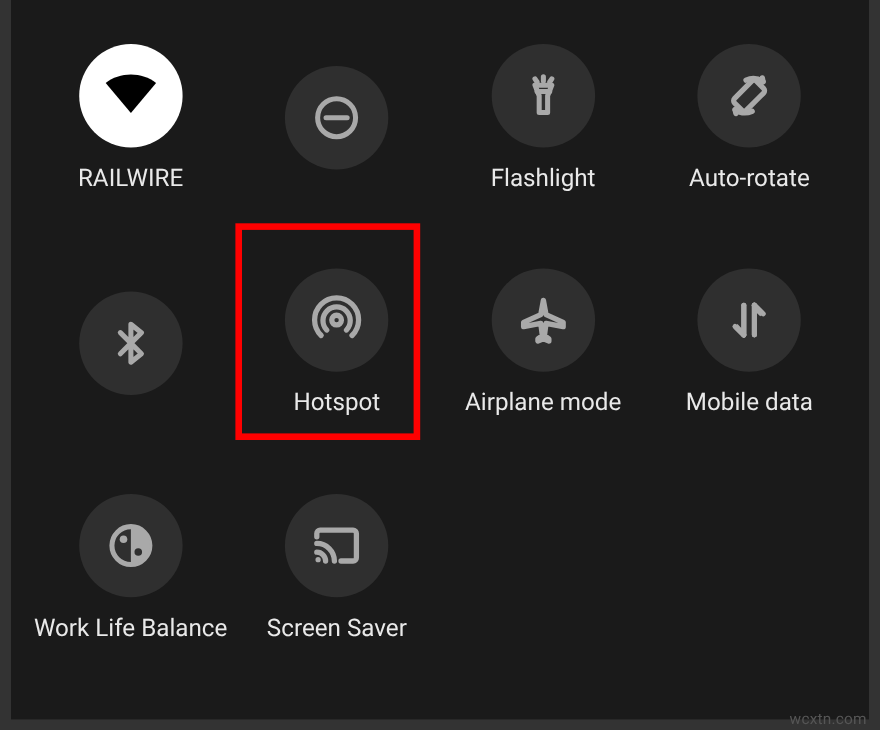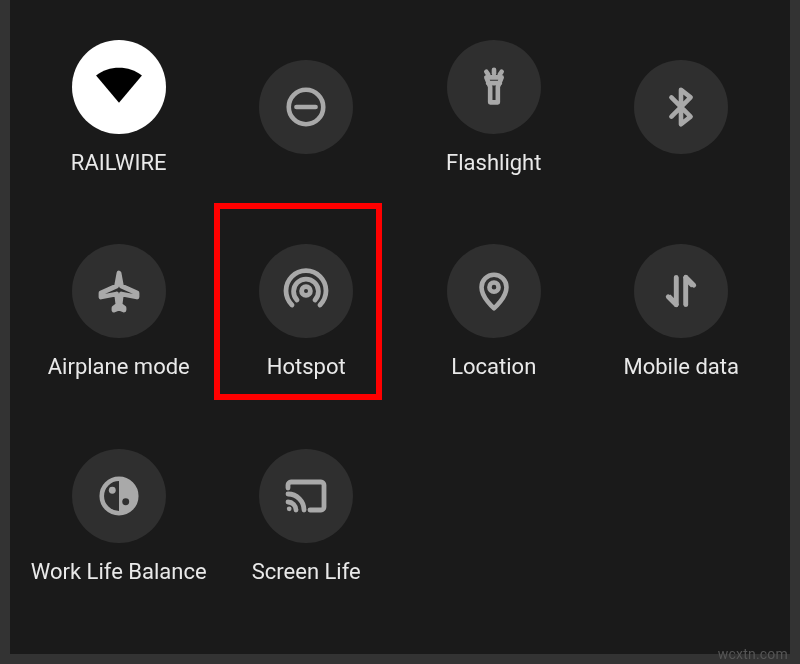--- a/index.html
+++ b/index.html
@@ -115,58 +115,63 @@
           <line class="icon-stroke" x1="9" y1="10" x2="15" y2="10"></line>
           <line class="icon-stroke" x1="12" y1="3" x2="12" y2="5"></line>
           <line class="icon-stroke" x1="8" y1="4" x2="9" y2="5.5"></line>
           <line class="icon-stroke" x1="16" y1="4" x2="15" y2="5.5"></line>
         </svg>
       </div>
       <div class="label">Flashlight</div>
     </div>
 
 
+    <div class="tile">
+      <div class="circle">
+        <svg width="48" height="48" viewBox="0 0 24 24">
+          <g transform="rotate(45 12 12)">
+            <rect class="icon-stroke" x="8.2" y="5" width="7.6" height="14" rx="1.5"></rect>
+            <path class="icon-stroke" d="M6 8 A8 8 0 0 1 12 3"></path>
+            <polyline class="icon-stroke" points="10.5,2 12,3 10.8,4.6"></polyline>
+            <path class="icon-stroke" d="M18 16 A8 8 0 0 1 12 21"></path>
+            <polyline class="icon-stroke" points="13.5,22 12,21 13.2,19.4"></polyline>
+          </g>
+        </svg>
+      </div>
+      <div class="label">Auto-rotate</div>
+    </div>
 
     <div class="tile">
       <div class="circle">
         <svg width="46" height="46" viewBox="0 0 24 24">
           <path class="icon-stroke" d="M7 7l10 10-5 4V3l5 4L7 17"></path>
         </svg>
       </div>
-    </div>
-
-    <div class="tile">
-      <div class="circle">
-        <svg width="48" height="48" viewBox="0 0 24 24">
-          <path class="icon-stroke" d="M12 3l1.2 6.5L21 13v2l-7.8-1.5L12.5 19l2 1.5v1L12 20.5 9.5 21.5v-1l2-1.5-.7-5.5L3 15v-2l7.8-3.5z"></path>
-        </svg>
-      </div>
-      <div class="label">Airplane mode</div>
     </div>
 
     <div class="tile">
       <div class="circle">
         <svg width="48" height="48" viewBox="0 0 24 24">
           <circle class="icon-stroke" cx="12" cy="12" r="2.2"></circle>
           <path class="icon-stroke" d="M7.5 16.5a6.2 6.2 0 1 1 9 0"></path>
           <path class="icon-stroke" d="M5 19a10 10 0 1 1 14 0"></path>
         </svg>
       </div>
       <div class="label">Hotspot</div>
     </div>
 
     <div class="tile">
       <div class="circle">
-        <svg width="46" height="46" viewBox="0 0 24 24">
-          <path class="icon-stroke" d="M12 21s-6.5-5.5-6.5-11A6.5 6.5 0 0 1 18.5 10c0 5.5-6.5 11-6.5 11z"></path>
-          <circle class="icon-stroke" cx="12" cy="10" r="2.4"></circle>
-        </svg>
-      </div>
-      <div class="label">Location</div>
-    </div>
+        <svg width="48" height="48" viewBox="0 0 24 24">
+          <path class="icon-stroke" d="M12 3l1.2 6.5L21 13v2l-7.8-1.5L12.5 19l2 1.5v1L12 20.5 9.5 21.5v-1l2-1.5-.7-5.5L3 15v-2l7.8-3.5z"></path>
+        </svg>
+      </div>
+      <div class="label">Airplane mode</div>
+    </div>
+
 
     <div class="tile">
       <div class="circle">
         <svg width="46" height="46" viewBox="0 0 24 24">
           <path class="icon-fill" d="M9.5 5v12l-3-3.2-1.3 1.3L9.5 20l.01-.01V5z"></path>
           <polyline class="icon-stroke" points="9.5,19 9.5,5"></polyline>
           <polyline class="icon-stroke" points="5.3,15 9.5,19.2"></polyline>
           <polyline class="icon-stroke" points="14.5,19 14.5,5"></polyline>
           <polyline class="icon-stroke" points="18.7,9 14.5,4.8"></polyline>
           <path class="icon-fill" d="M14.5 19V7l3 3.2 1.3-1.3L14.5 4v15z" opacity="0"></path>
@@ -197,20 +202,20 @@
 
     <div class="tile">
       <div class="circle">
         <svg width="48" height="48" viewBox="0 0 24 24">
           <path class="icon-stroke" d="M3 8V6.5A1.5 1.5 0 0 1 4.5 5h15A1.5 1.5 0 0 1 21 6.5v11A1.5 1.5 0 0 1 19.5 19H14"></path>
           <path class="icon-stroke" d="M3 11a8 8 0 0 1 8 8"></path>
           <path class="icon-stroke" d="M3 15a4 4 0 0 1 4 4"></path>
           <circle class="icon-fill" cx="3.6" cy="18.4" r="1.2"></circle>
         </svg>
       </div>
-      <div class="label">Screen Life</div>
+      <div class="label">Screen Saver</div>
     </div>
 
   </div>
 </div>
 
 <div class="highlight-box" style="left: 214px; top: 203px; width: 168px; height: 197px;"></div>
 <div class="watermark">wcxtn.com</div>
 
 </body></html>

